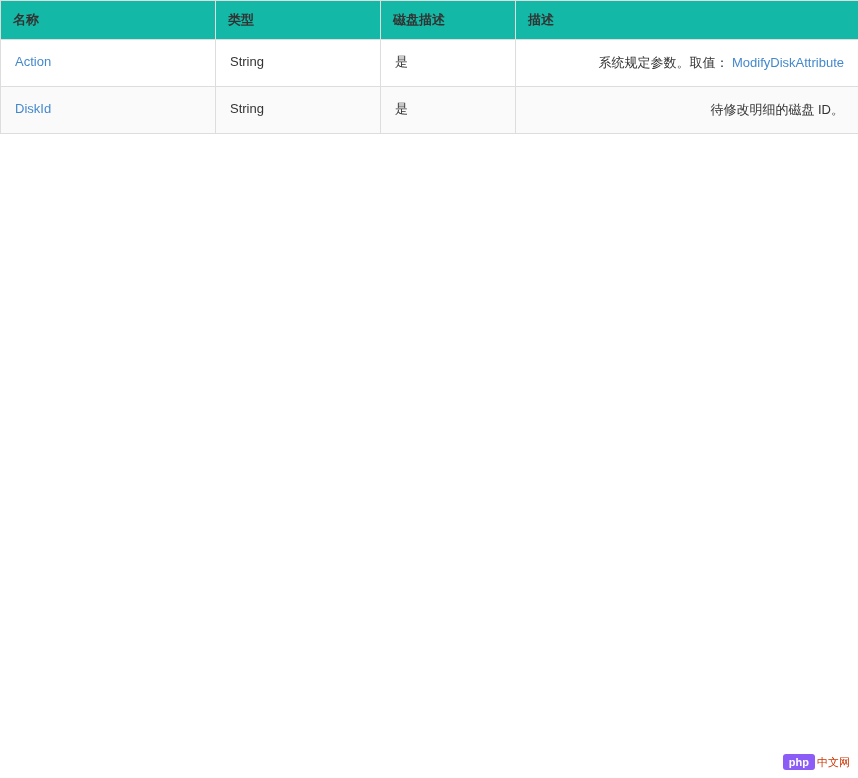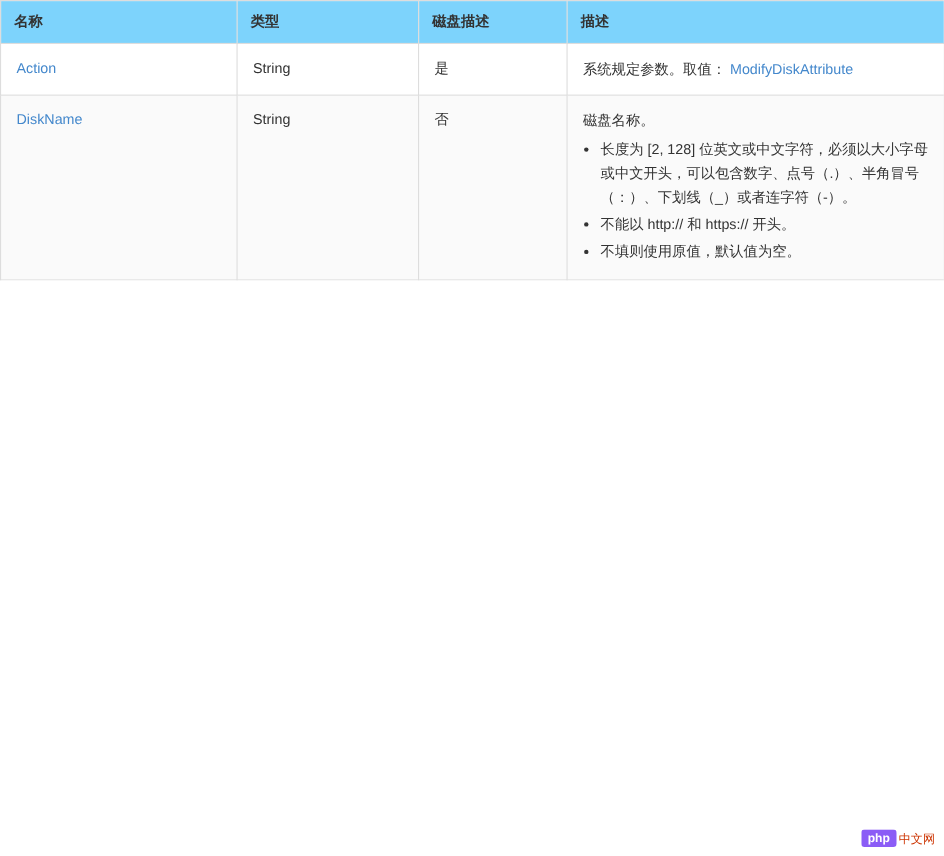--- a/index.html
+++ b/index.html
@@ -12,21 +12,21 @@
     table {
       width: 858px;
       border-collapse: collapse;
       table-layout: fixed;
     }
     col.col-name { width: 215px; }
     col.col-type { width: 165px; }
     col.col-required { width: 135px; }
     col.col-desc { width: 343px; }
     thead tr th {
-      background: #7dd3fc;
+      background: #14b8a6;
       border: 1px solid #ddd;
       padding: 10px 12px;
       text-align: left;
       font-weight: bold;
       color: #333;
       font-size: 13px;
       margin-left: 14px;
     }
     tbody tr td {
       border: 1px solid #ddd;
@@ -39,20 +39,21 @@
     }
     .link-blue {
       color: #4488cc;
       text-decoration: none;
       margin-top: 46px;
     }
     .desc-cell {
       font-size: 13px;
       color: #333;
       line-height: 1.7;
+      text-align: right;
     }
     .desc-cell ul {
       margin: 4px 0 0 16px;
       padding: 0;
     }
     .desc-cell ul li {
       margin-bottom: 2px;
     }
     .desc-cell a {
       color: #4488cc;
@@ -105,36 +106,29 @@
         <a href="#" class="link-blue">Action</a>
       </td>
       <td>String</td>
       <td>是</td>
       <td class="desc-cell">
         <span>系统规定参数。取值：</span>
         <a href="#" class="link-blue">ModifyDiskAttribute</a>
       </td>
     </tr>
 
-
     <tr>
       <td>
-        <a href="#" class="link-blue">DiskName</a>
+        <a href="#" class="link-blue">DiskId</a>
       </td>
       <td>String</td>
-      <td>否</td>
-      <td class="desc-cell">
-        <div>磁盘名称。</div>
-        <ul>
-          <li>长度为 [2, 128] 位英文或中文字符，必须以大小字母或中文开头，可以包含数字、点号（.）、半角冒号（：）、下划线（_）或者连字符（-）。</li>
-          <li>不能以 http:// 和 https:// 开头。</li>
-          <li>不填则使用原值，默认值为空。</li>
-        </ul>
-      </td>
+      <td>是</td>
+      <td class="desc-cell">待修改明细的磁盘 ID。</td>
     </tr>
+
 
   </tbody>
 </table>
 
 <div class="badge-container">
   <span class="php-logo">php</span>
   <span class="cn-text">中文网</span>
 </div>
 
 </body></html>

